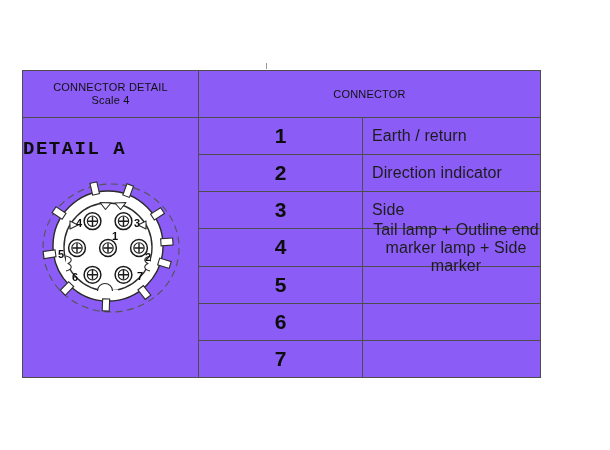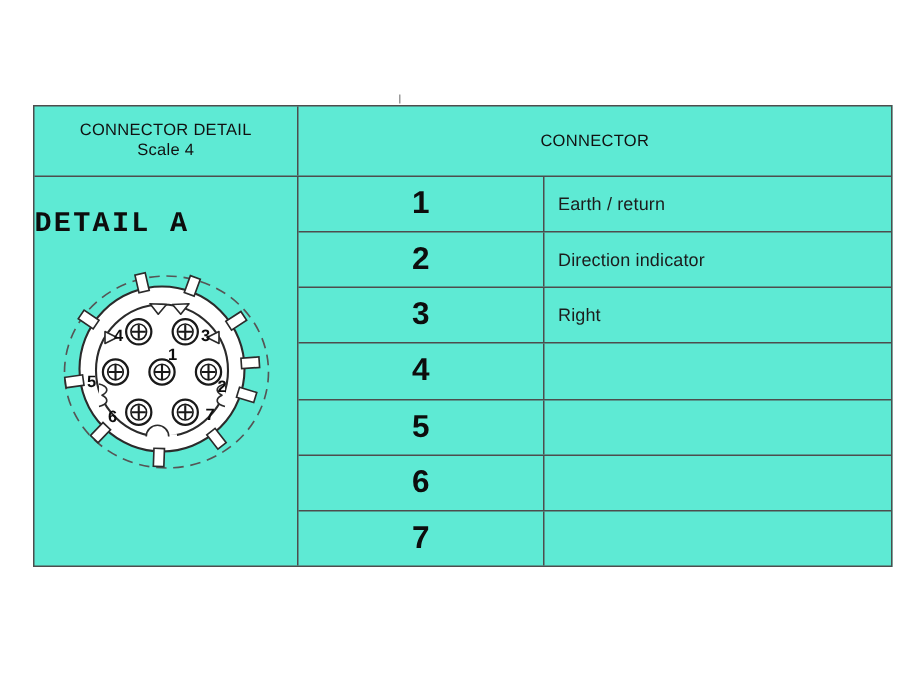--- a/index.html
+++ b/index.html
@@ -4,22 +4,22 @@
 <style>
   html,body{margin:0;padding:0;}
   body{
     width:610px;height:450px;background:#ffffff;position:relative;overflow:hidden;
     font-family:"Liberation Sans",sans-serif;color:#111111;
   }
   .canvas{position:absolute;left:0;top:0;width:610px;height:450px;background:#ffffff;}
 
   
   .tbl{
-    position:absolute;left:22px;top:70px;width:573px;height:308px;
-    border:1px solid #4d4d4d;box-sizing:border-box;display:flex;flex-direction:column;background:#5eead4;
+    position:absolute;left:22px;top:70px;width:519px;height:308px;
+    border:1px solid #4d4d4d;box-sizing:border-box;display:flex;flex-direction:column;background:#8b5cf6;
   }
   .tbl-header{height:47px;flex:0 0 47px;display:flex;border-bottom:1px solid #4d4d4d;box-sizing:border-box;}
   .hcell{display:flex;flex-direction:column;align-items:center;justify-content:center;
          font-size:11px;line-height:13px;letter-spacing:0.2px;text-align:center;box-sizing:border-box;}
   .h1{width:176px;border-right:1px solid #4d4d4d;}
   .h2{width:164px;border-right:1px solid #4d4d4d;}
   .h3{flex:1;}
 
   .tbl-body{flex:1;display:flex;min-height:0;}
   .left-col{width:176px;border-right:1px solid #4d4d4d;box-sizing:border-box;position:relative;}
@@ -30,21 +30,21 @@
   }
   .connector-svg{position:absolute;left:7px;top:60px;}
 
   .right-cols{flex:1;display:flex;flex-direction:column;}
   .trow{flex:1;display:flex;border-bottom:1px solid #4d4d4d;box-sizing:border-box;min-height:0;}
   .trow:last-child{border-bottom:none;}
   .pin-cell{width:164px;border-right:1px solid #4d4d4d;box-sizing:border-box;
             display:flex;align-items:center;justify-content:center;
             font-weight:700;font-size:21px;color:#0d0d0d;}
   .fn-cell{flex:1;display:flex;align-items:center;padding-left:9px;
-           font-size:12px;color:#1c1c1c;letter-spacing:0.1px;text-align:center;}
+           font-size:16px;color:#1c1c1c;letter-spacing:0.1px;text-align:center;}
 
   .scan-artifact{position:absolute;left:266px;top:63px;width:1px;height:6px;background:#9a9a9a;}
 </style>
 </head>
 <body>
 
 <div class="canvas">
 
   <div class="tbl">
 
@@ -149,24 +149,25 @@
         <div class="trow">
           <div class="pin-cell">1</div>
           <div class="fn-cell">Earth / return</div>
         </div>
         <div class="trow">
           <div class="pin-cell">2</div>
           <div class="fn-cell">Direction indicator</div>
         </div>
         <div class="trow">
           <div class="pin-cell">3</div>
-          <div class="fn-cell">Right</div>
+          <div class="fn-cell">Side</div>
         </div>
         <div class="trow">
           <div class="pin-cell">4</div>
+          <div class="fn-cell">Tail lamp + Outline end marker lamp + Side marker</div>
         </div>
         <div class="trow">
           <div class="pin-cell">5</div>
         </div>
         <div class="trow">
           <div class="pin-cell">6</div>
         </div>
         <div class="trow">
           <div class="pin-cell">7</div>
         </div>

